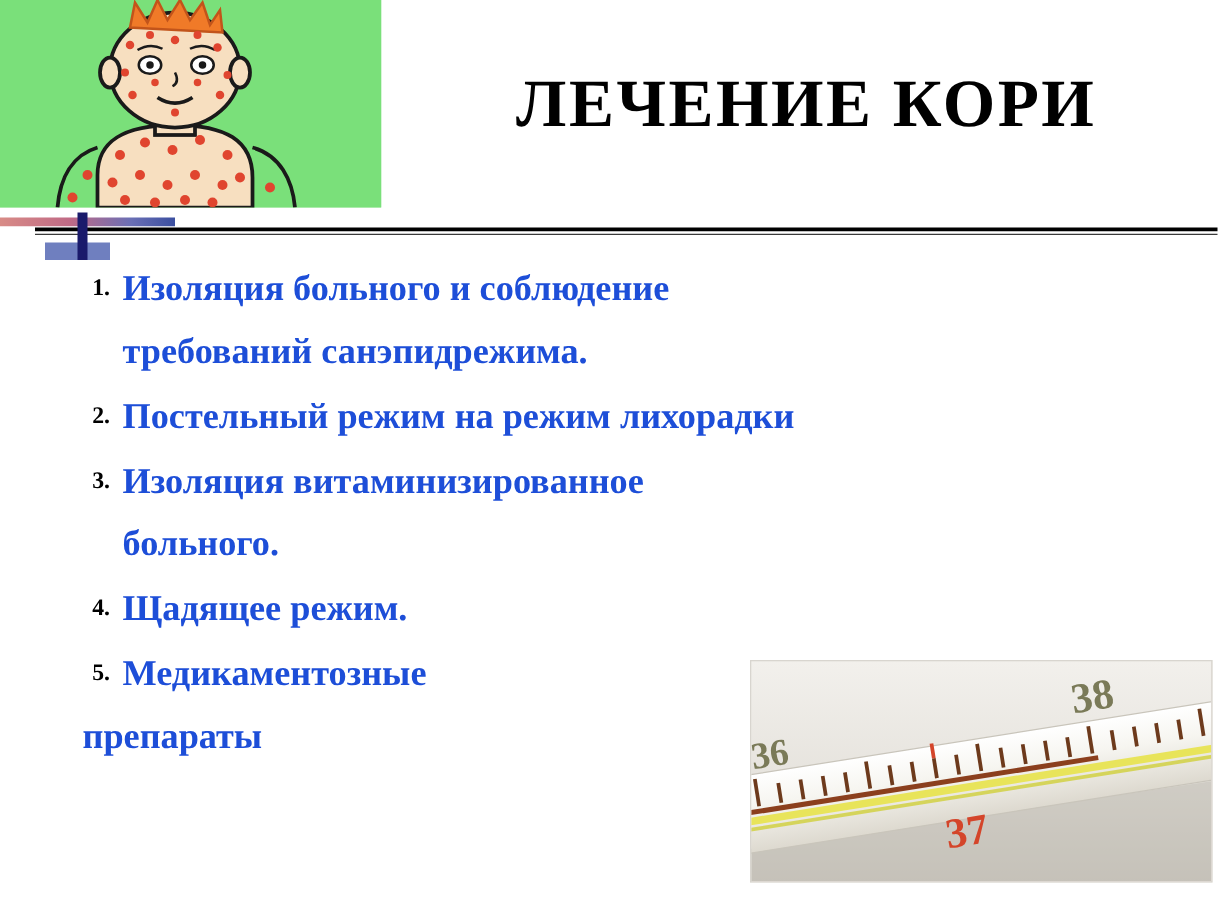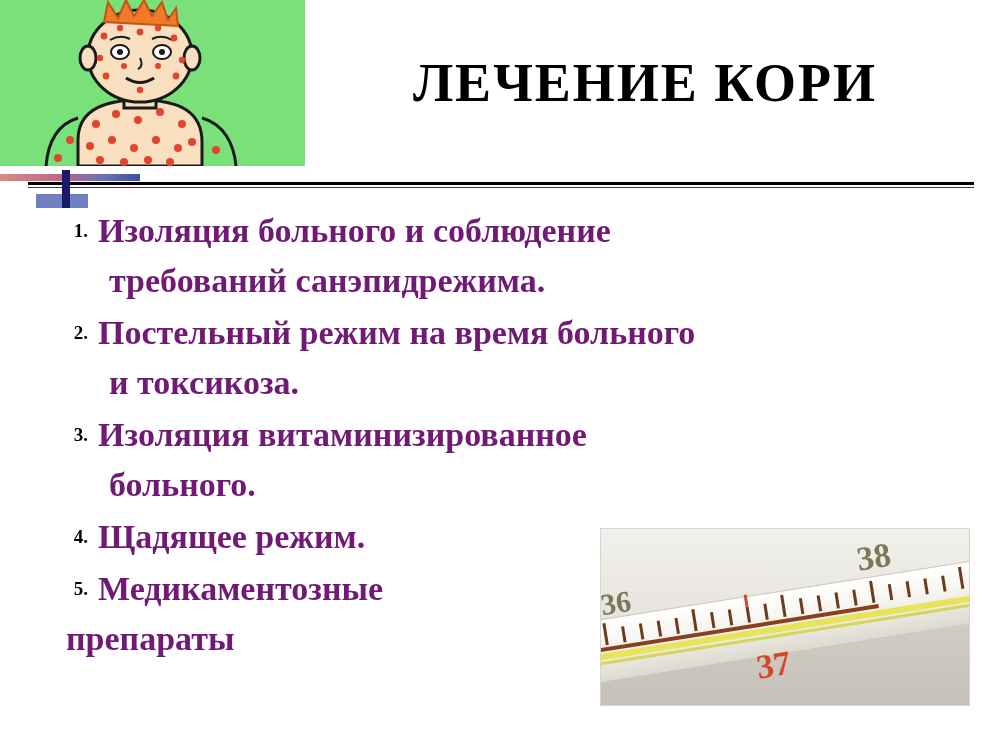--- a/index.html
+++ b/index.html
@@ -111,27 +111,27 @@
     width: 42px;
     flex: 0 0 42px;
     text-align: right;
     padding-right: 10px;
     font-size: 19px;
     font-weight: bold;
     color: #000;
     line-height: 50px;
   }
   .text {
-    font-size: 34px;
+    font-size: 29px;
     font-weight: bold;
     line-height: 50px;
-    color: #701a75;
+    color: #1d4ed8;
     letter-spacing: 0px;
   }
-  .text .l2 { display: block; margin-left: 11px; }
+  .text .l2 { display: block; }
   .item-5 .text .l2 { margin-left: -32px; }
 
   
   .thermo {
     position: absolute;
     left: 600px;
     top: 528px;
     width: 368px;
     height: 176px;
     background: #e9e6e0;
@@ -228,22 +228,21 @@
       <div class="num">1.</div>
       <div class="text">
         <span class="l1">Изоляция больного и соблюдение</span>
         <span class="l2">требований санэпидрежима.</span>
       </div>
     </div>
 
     <div class="item item-2">
       <div class="num">2.</div>
       <div class="text">
-        <span class="l1">Постельный режим на время больного</span>
-        <span class="l2">и токсикоза.</span>
+        <span class="l1">Постельный режим на режим лихорадки</span>
       </div>
     </div>
 
     <div class="item item-3">
       <div class="num">3.</div>
       <div class="text">
         <span class="l1">Изоляция витаминизированное</span>
         <span class="l2">больного.</span>
       </div>
     </div>

